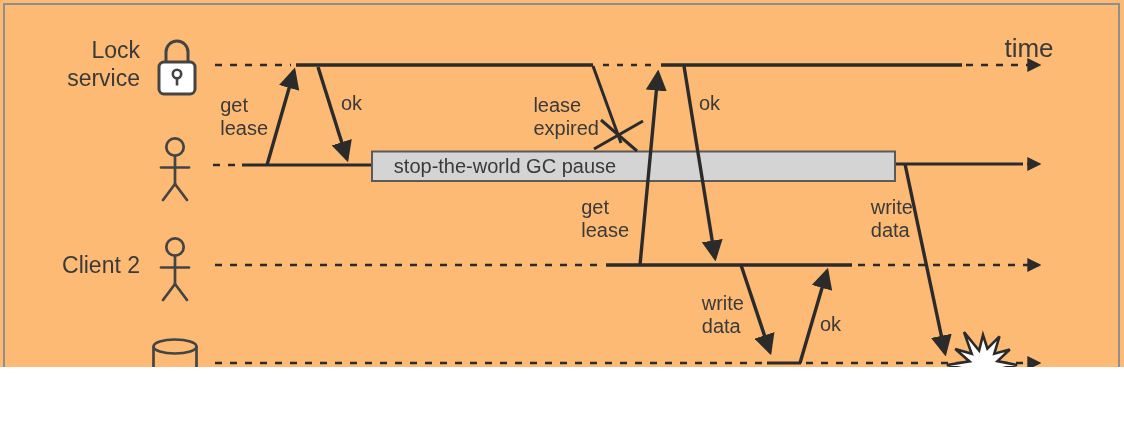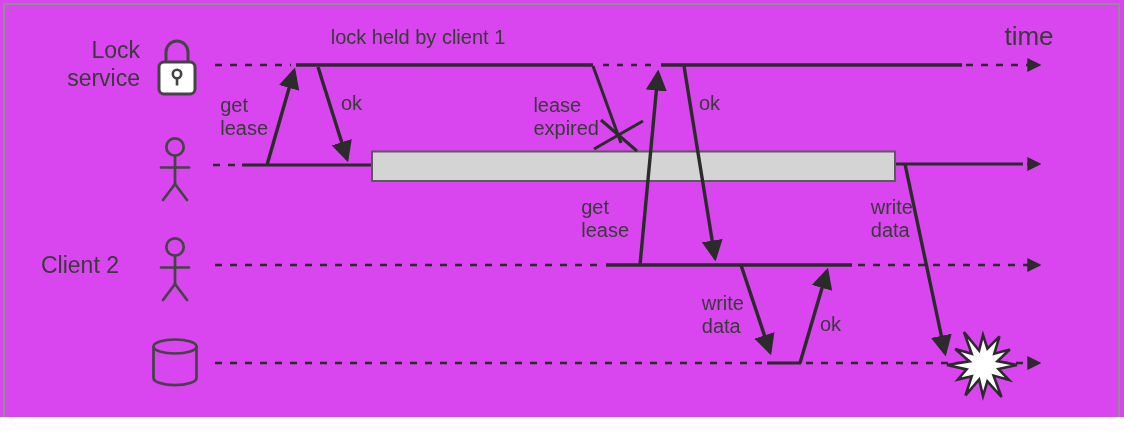--- a/index.html
+++ b/index.html
@@ -1,27 +1,27 @@
 <!DOCTYPE html>
 <html><head>
 <meta charset="utf-8">
 <style>
   html,body{margin:0;padding:0;background:#ffffff;}
   .stage{
-    position:relative;width:1124px;height:417px;background:#d946ef;
+    position:relative;width:1124px;height:367px;background:#fdba74;
     font-family:"Liberation Sans","DejaVu Sans",sans-serif;overflow:hidden;
   }
   .frame{position:absolute;left:3px;top:3px;width:1113px;height:425px;border:2px solid #8f8f8f;}
   svg.layer{position:absolute;left:0;top:0;z-index:1;}
   .lbl{position:absolute;z-index:2;color:#3a3a3a;font-size:20px;line-height:23px;white-space:pre-line;}
   .lane-lbl{font-size:23px;line-height:28px;text-align:right;width:120px;}
   .r{}
   .cx{transform:translateX(-50%);}
   .cc{transform:translate(-50%,-50%);}
-  .time{font-size:26px;line-height:28px;}
+  .time{font-size:26px;line-height:28px;margin-top:12px;}
   .gc{font-size:20px;}
 </style>
 </head>
 <body>
 
 <div class="stage">
   <div class="frame"></div>
 
   <svg class="layer" width="1124" height="436" viewBox="0 0 1124 436">
     <defs>
@@ -106,31 +106,31 @@
     <g stroke="#444444" fill="none" stroke-width="2.7">
       <ellipse cx="175" cy="346.5" rx="21.5" ry="7"></ellipse>
       <path d="M153.5 346.5 V378"></path>
       <path d="M196.5 346.5 V378"></path>
       <path d="M153.5 378 a21.5 7.2 0 0 0 43 0"></path>
     </g>
   </svg>
 
   <div class="lbl lane-lbl" style="right:984px;top:36px;">Lock
 service</div>
-  <div class="lbl lane-lbl" style="right:984px;top:251px;text-align:center;">Client 2</div>
+  <div class="lbl lane-lbl" style="right:984px;top:251px;">Client 2</div>
 
-  <div class="lbl cx" style="left:418px;top:26px;">lock held by client 1</div>
   <div class="lbl cx time" style="left:1029px;top:22px;">time</div>
 
   <div class="lbl r" style="right:856px;top:94px;">get
 lease</div>
   <div class="lbl" style="left:341px;top:92px;">ok</div>
   <div class="lbl r" style="right:525px;top:94px;">lease
 expired</div>
   <div class="lbl r" style="right:495px;top:196px;">get
 lease</div>
   <div class="lbl" style="left:699px;top:92px;">ok</div>
   <div class="lbl r" style="right:380px;top:292px;">write
 data</div>
   <div class="lbl" style="left:820px;top:313px;">ok</div>
   <div class="lbl r" style="right:211px;top:196px;">write
 data</div>
+  <div class="lbl cc gc" style="left:505px;top:166px;">stop-the-world GC pause</div>
 </div>
 
 </body></html>

